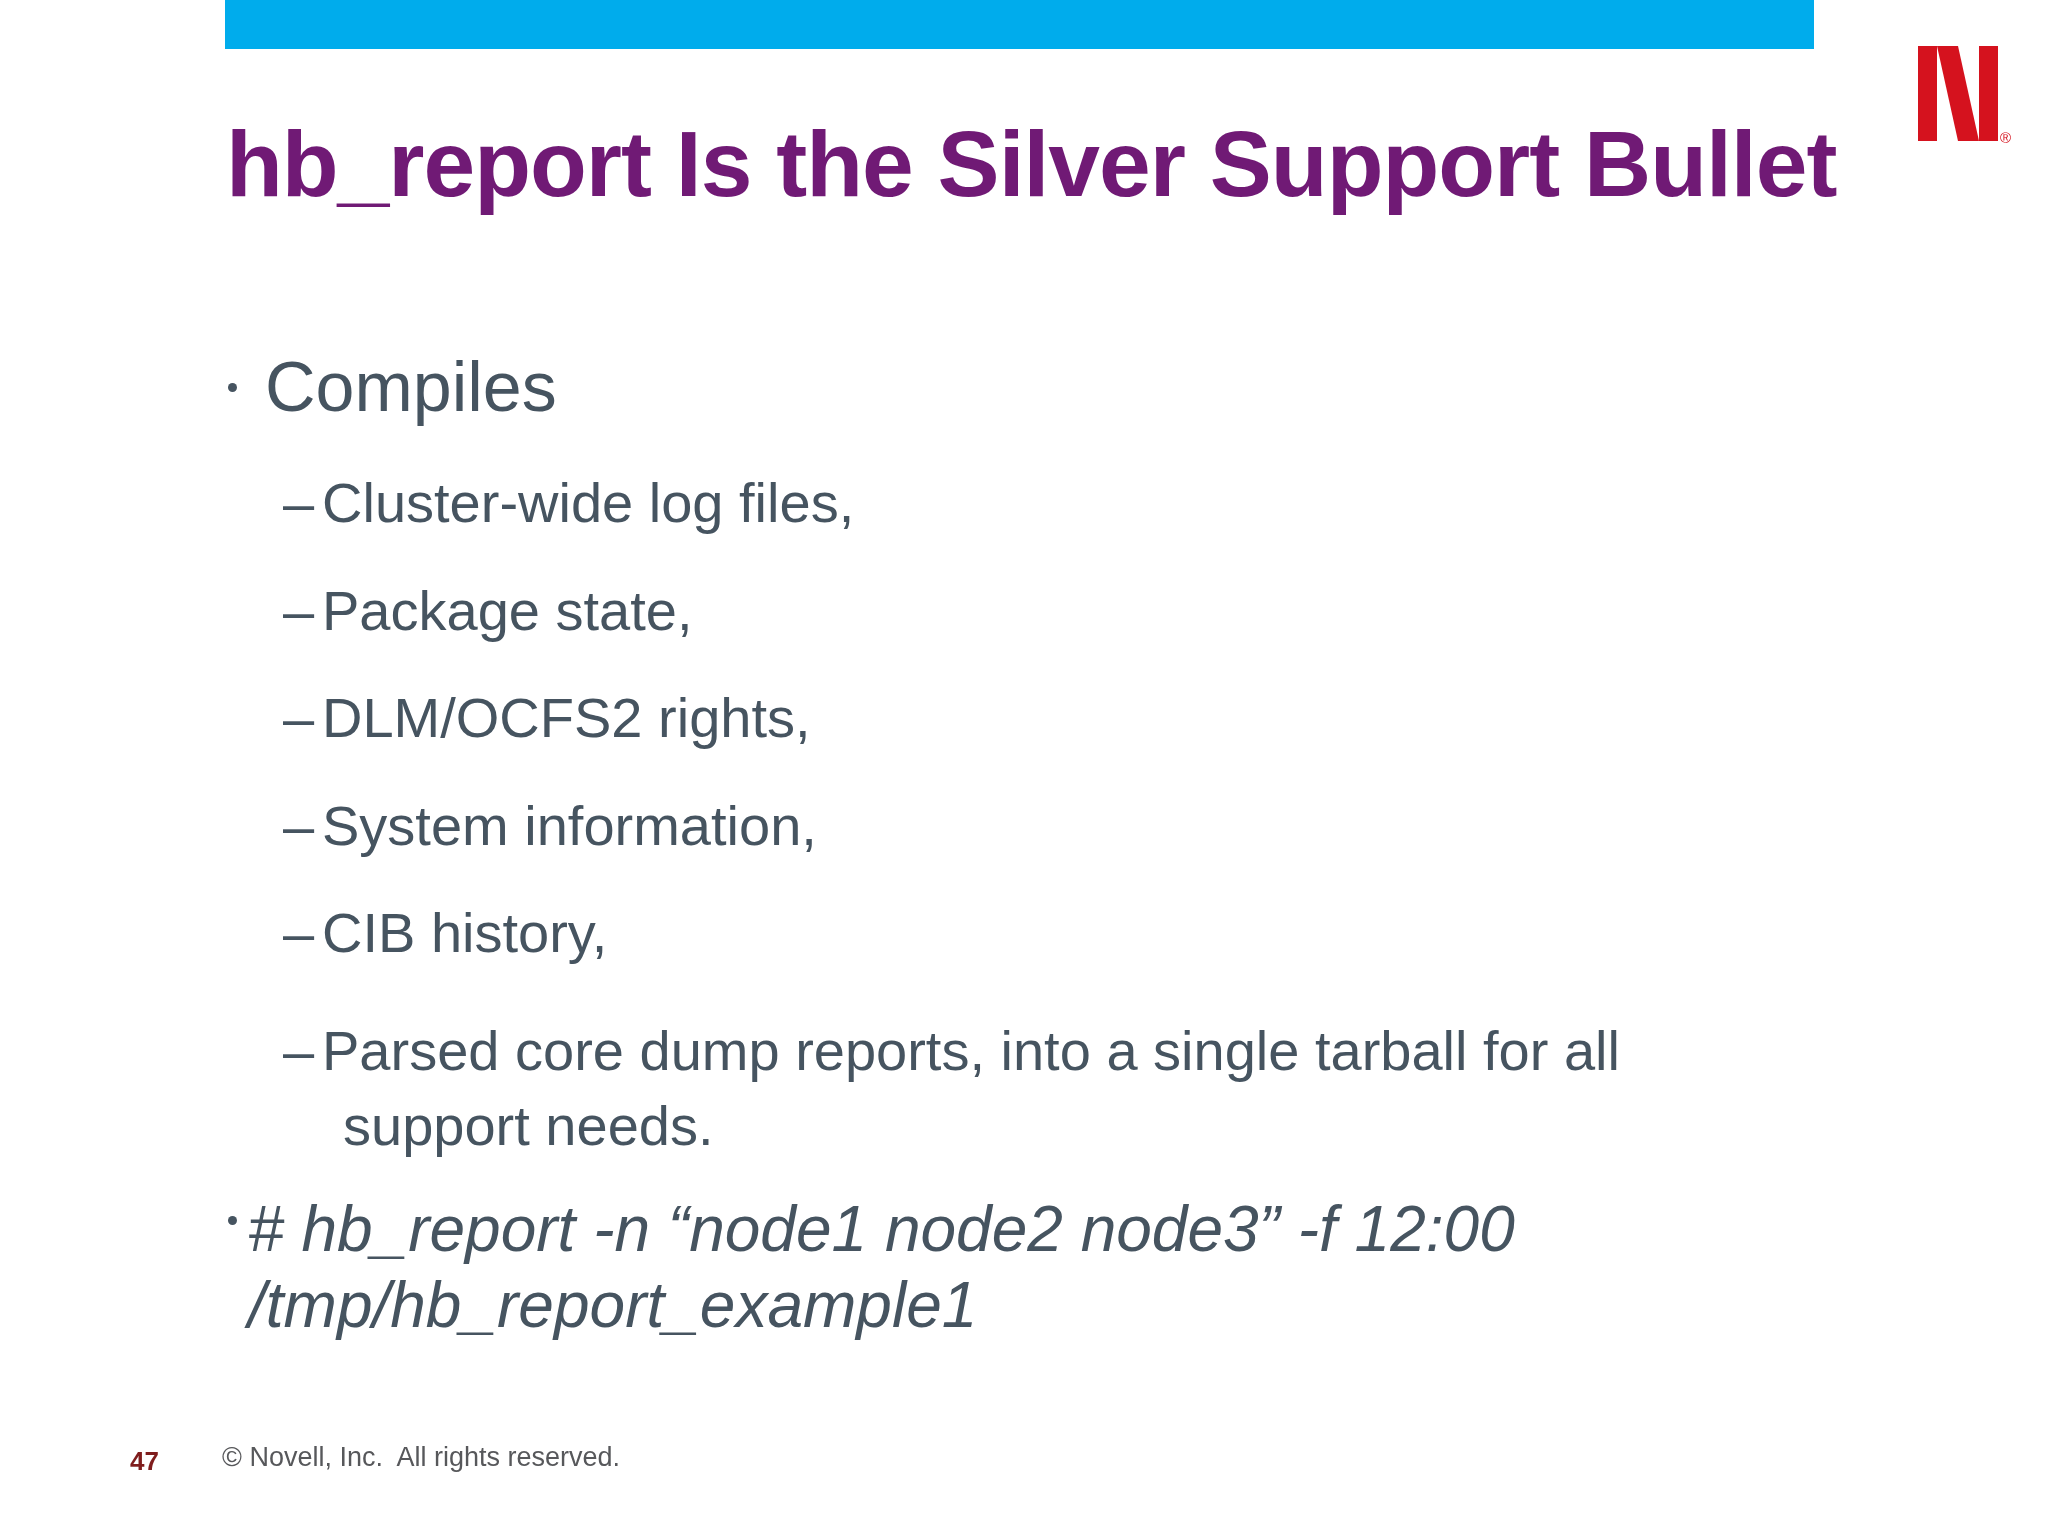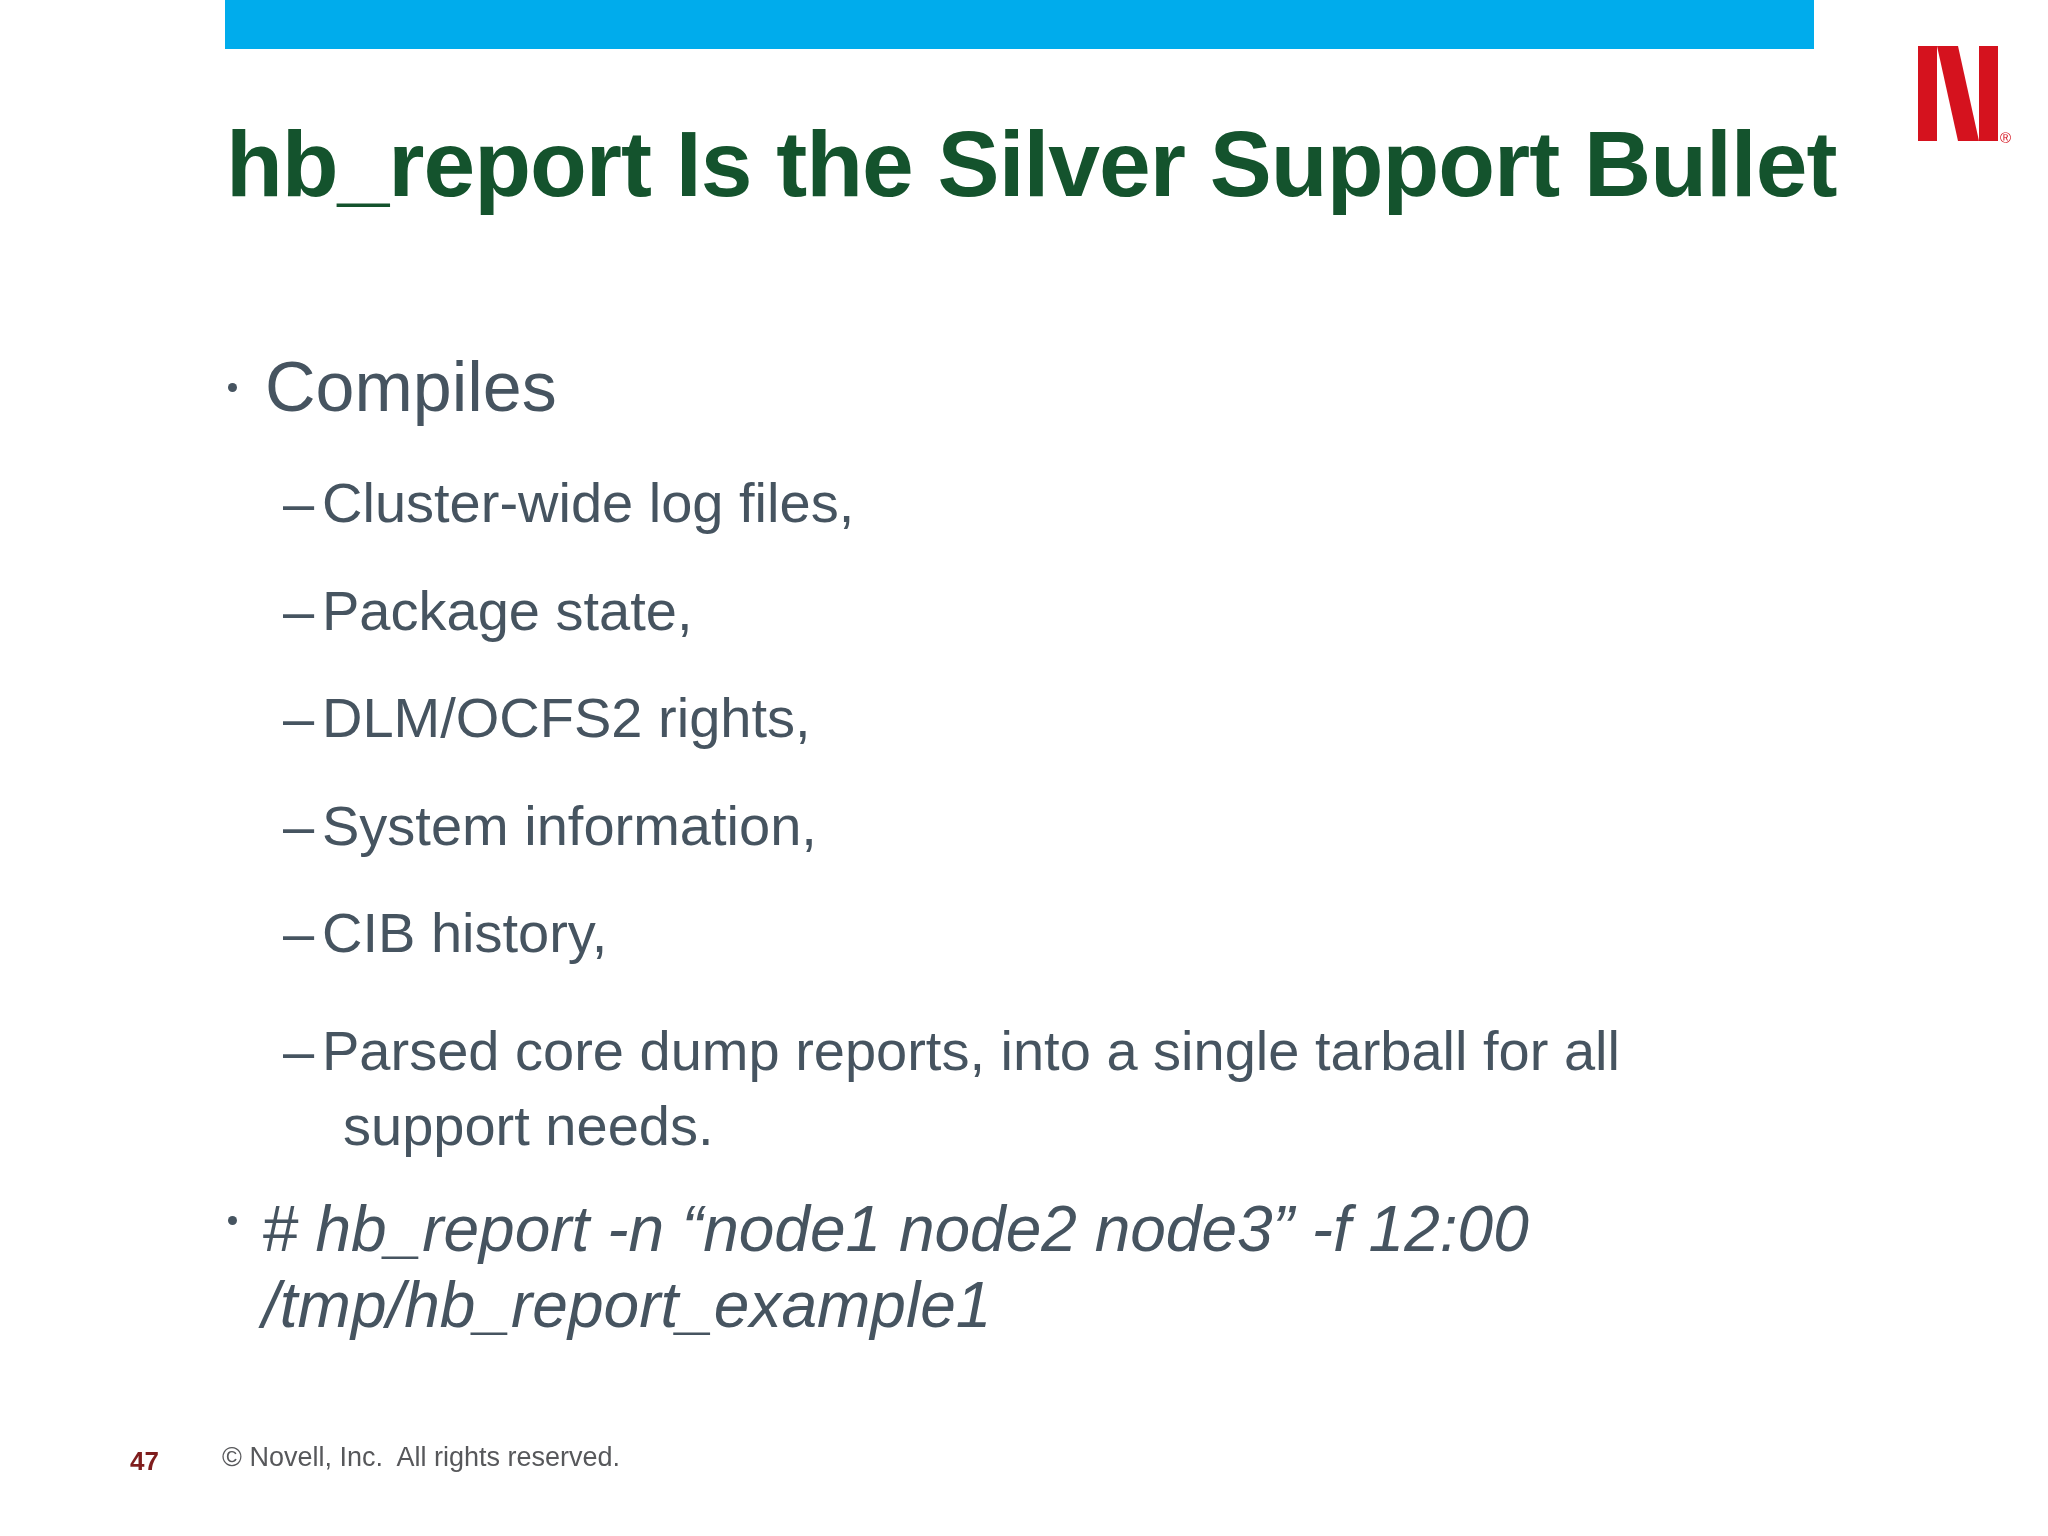--- a/index.html
+++ b/index.html
@@ -48,21 +48,21 @@
   
   .title {
     position: absolute;
     left: 226px;
     top: 118px;
     width: 1800px;
     font-size: 93px;
     font-weight: bold;
     line-height: 1;
     letter-spacing: -1px;
-    color: #14532d;
+    color: #701a75;
     white-space: nowrap;
   }
 
   
   .l1-row {
     position: absolute;
     left: 226px;
     line-height: 1;
   }
   .l1-dot {
@@ -117,21 +117,21 @@
     position: absolute;
     left: 2px;
     top: 25px;
     width: 9px;
     height: 9px;
     border-radius: 50%;
     background: #465460;
   }
   .cmd-text {
     display: block;
-    margin-left: 36px;
+    margin-left: 22px;
     white-space: nowrap;
   }
 
   
   .page-number {
     position: absolute;
     left: 130px;
     top: 1446px;
     font-size: 26px;
     font-weight: bold;

